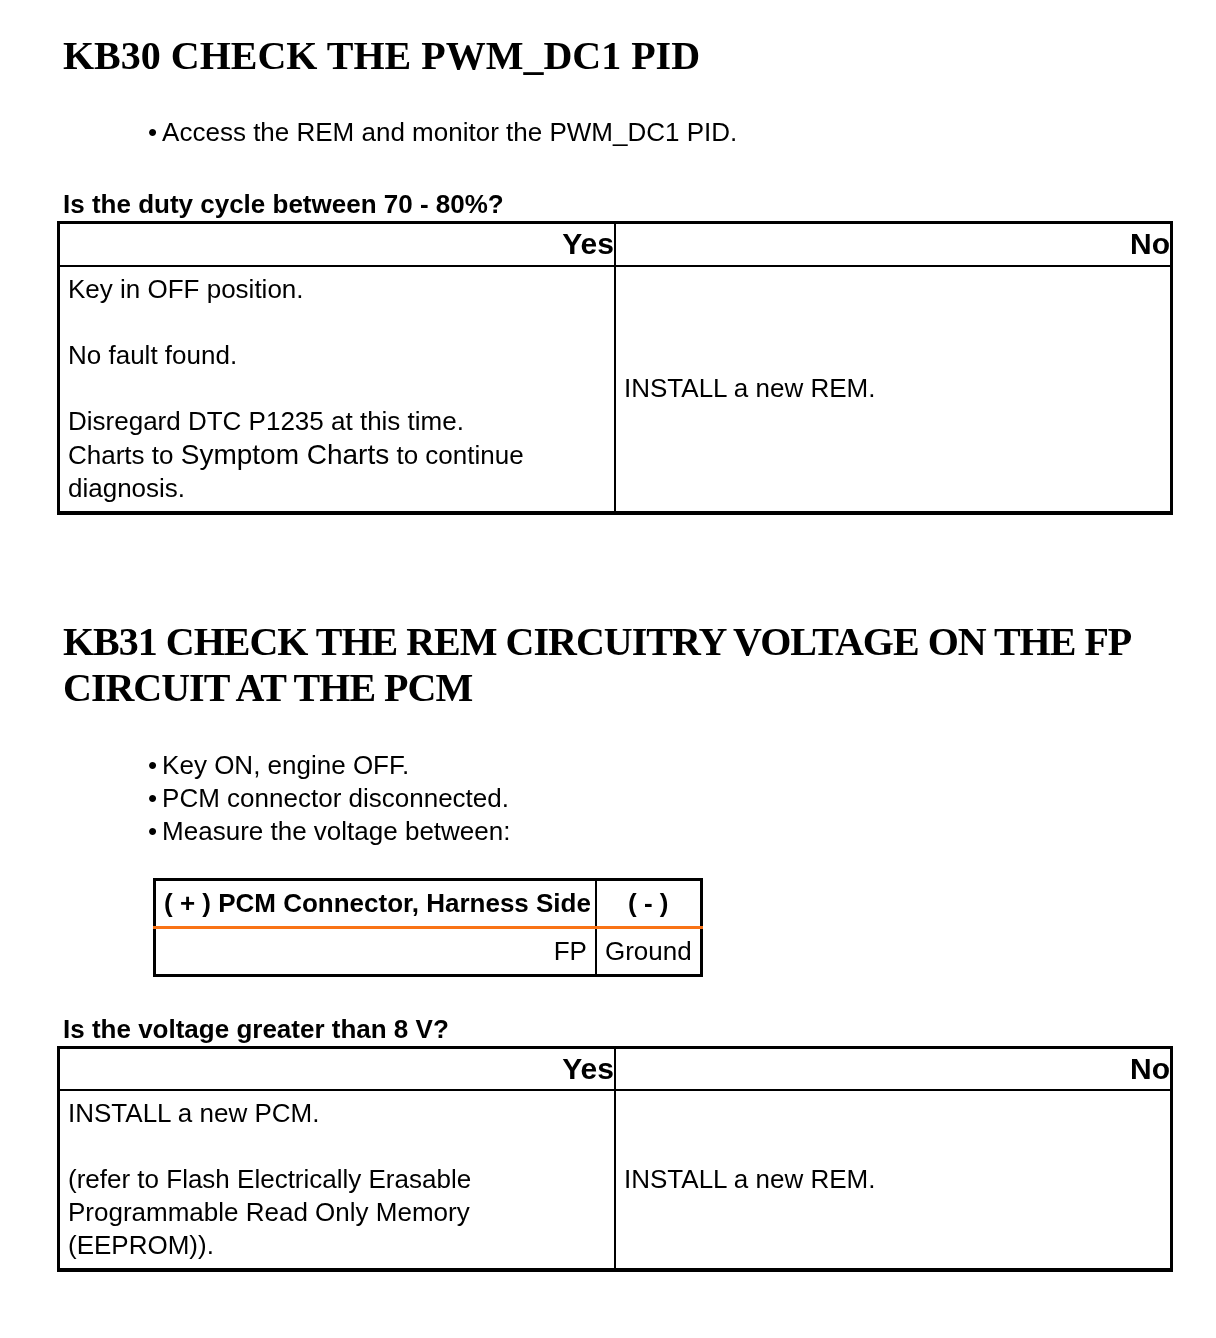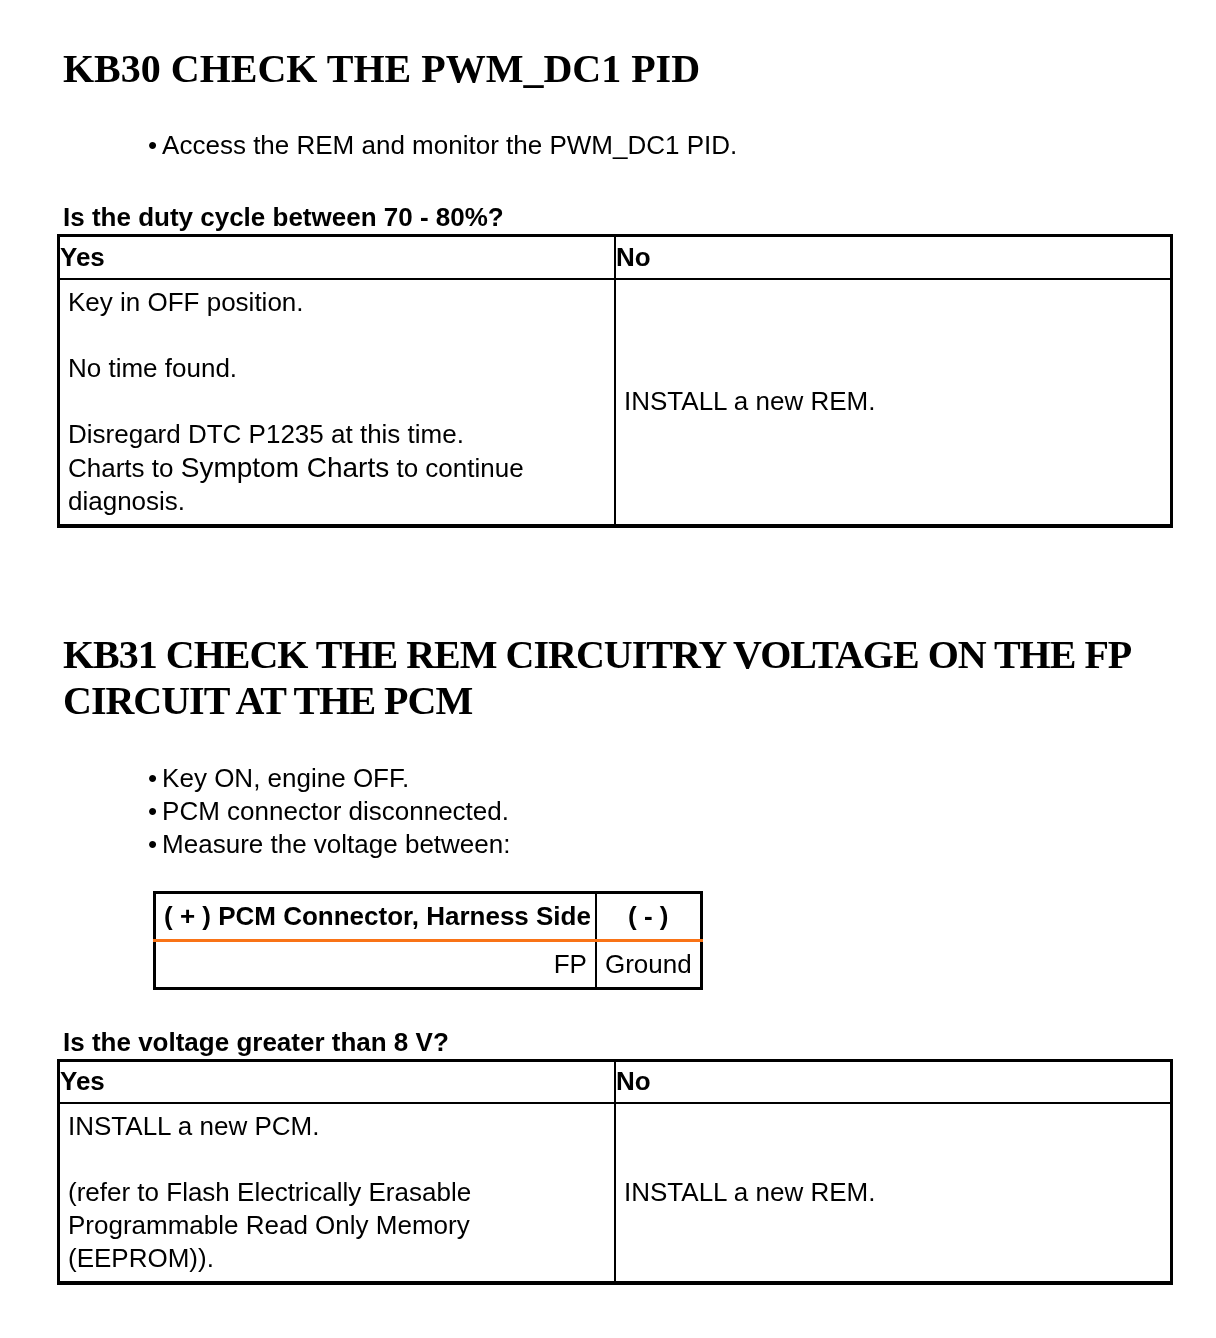--- a/index.html
+++ b/index.html
@@ -5,21 +5,21 @@
   * { box-sizing: border-box; }
   html, body {
     margin: 0; padding: 0;
     width: 1216px; height: 1338px;
     background: #ffffff;
     color: #000000;
     font-family: "Liberation Sans", sans-serif;
     font-size: 26px;
     overflow: hidden;
   }
-  .page { padding: 46px 41px 0 57px; width: 1208px; }
+  .page { padding: 33px 41px 0 57px; width: 1208px; }
 
   .pp-heading {
     font-family: "Liberation Serif", serif;
     font-weight: bold;
     font-size: 40px;
     line-height: 45px;
     margin: 0 0 0 6px;
     max-width: 1112px;
   }
   .pp-heading.condensed { letter-spacing: -1px; line-height: 46px; }
@@ -47,22 +47,22 @@
     border: 3px solid #000;
     border-bottom-width: 4px;
   }
   table.result-table th, table.result-table td {
     border: 2px solid #000;
   }
   table.result-table th {
     width: 50%;
     height: 43px;
     font-weight: bold;
-    font-size: 26px;
-    text-align: left;
+    font-size: 30px;
+    text-align: right;
     vertical-align: middle;
     padding: 0;
   }
   table.result-table td.yes-cell {
     vertical-align: top;
     padding: 6px 8px;
     text-align: left;
   }
   table.result-table td.no-cell {
     vertical-align: middle;
@@ -120,21 +120,21 @@
       <thead>
         <tr>
           <th>Yes</th>
           <th>No</th>
         </tr>
       </thead>
       <tbody>
         <tr>
           <td class="yes-cell">
             <p class="para gap">Key in OFF position.</p>
-            <p class="para gap">No time found.</p>
+            <p class="para gap">No fault found.</p>
             <p class="para">Disregard DTC P1235 at this time.</p>
             <p class="para"><span>Charts to </span><span class="serif-ref">Symptom Charts</span><span> to continue diagnosis.</span></p>
           </td>
           <td class="no-cell">INSTALL a new REM.</td>
         </tr>
       </tbody>
     </table>
   </section>
 
   <section class="section-kb31">

